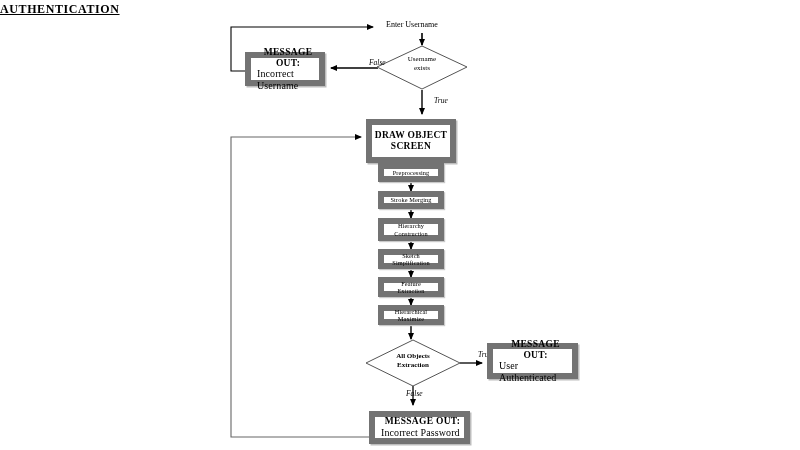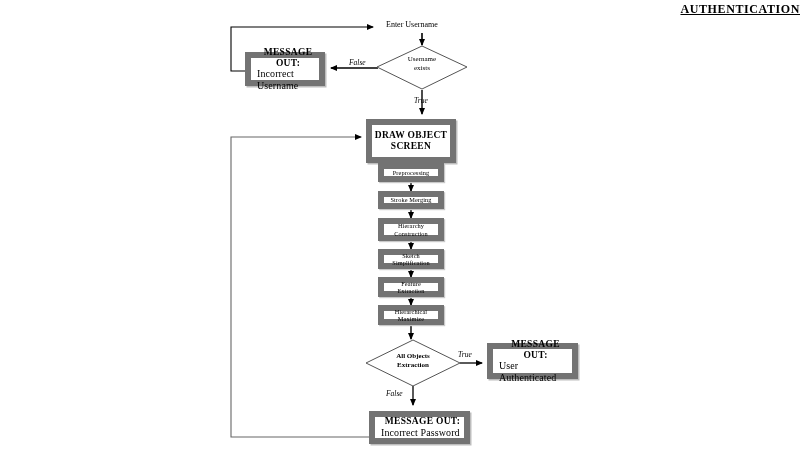--- a/index.html
+++ b/index.html
@@ -13,21 +13,21 @@
     height: 450px;
     background: #ffffff;
     overflow: hidden;
     font-family: "Liberation Serif", serif;
   }
   .title {
     position: absolute;
     left: 0;
     top: 0;
     width: 800px;
-    text-align: right;
+    text-align: left;
     font-family: "Liberation Serif", serif;
     font-weight: bold;
     font-size: 12px;
     letter-spacing: 0.6px;
     color: #000;
     text-decoration: underline;
   }
   .node {
     position: absolute;
     box-sizing: border-box;
@@ -72,20 +72,21 @@
     font-size: 8px;
     color: #000;
     white-space: nowrap;
   }
   .edge-label {
     position: absolute;
     font-size: 7.5px;
     font-style: italic;
     color: #000;
     white-space: nowrap;
+    margin-left: 20px;
   }
   .diamond-text {
     position: absolute;
     text-align: center;
     font-size: 7px;
     color: #000;
     line-height: 1.25;
     white-space: nowrap;
   }
   svg.lines {

